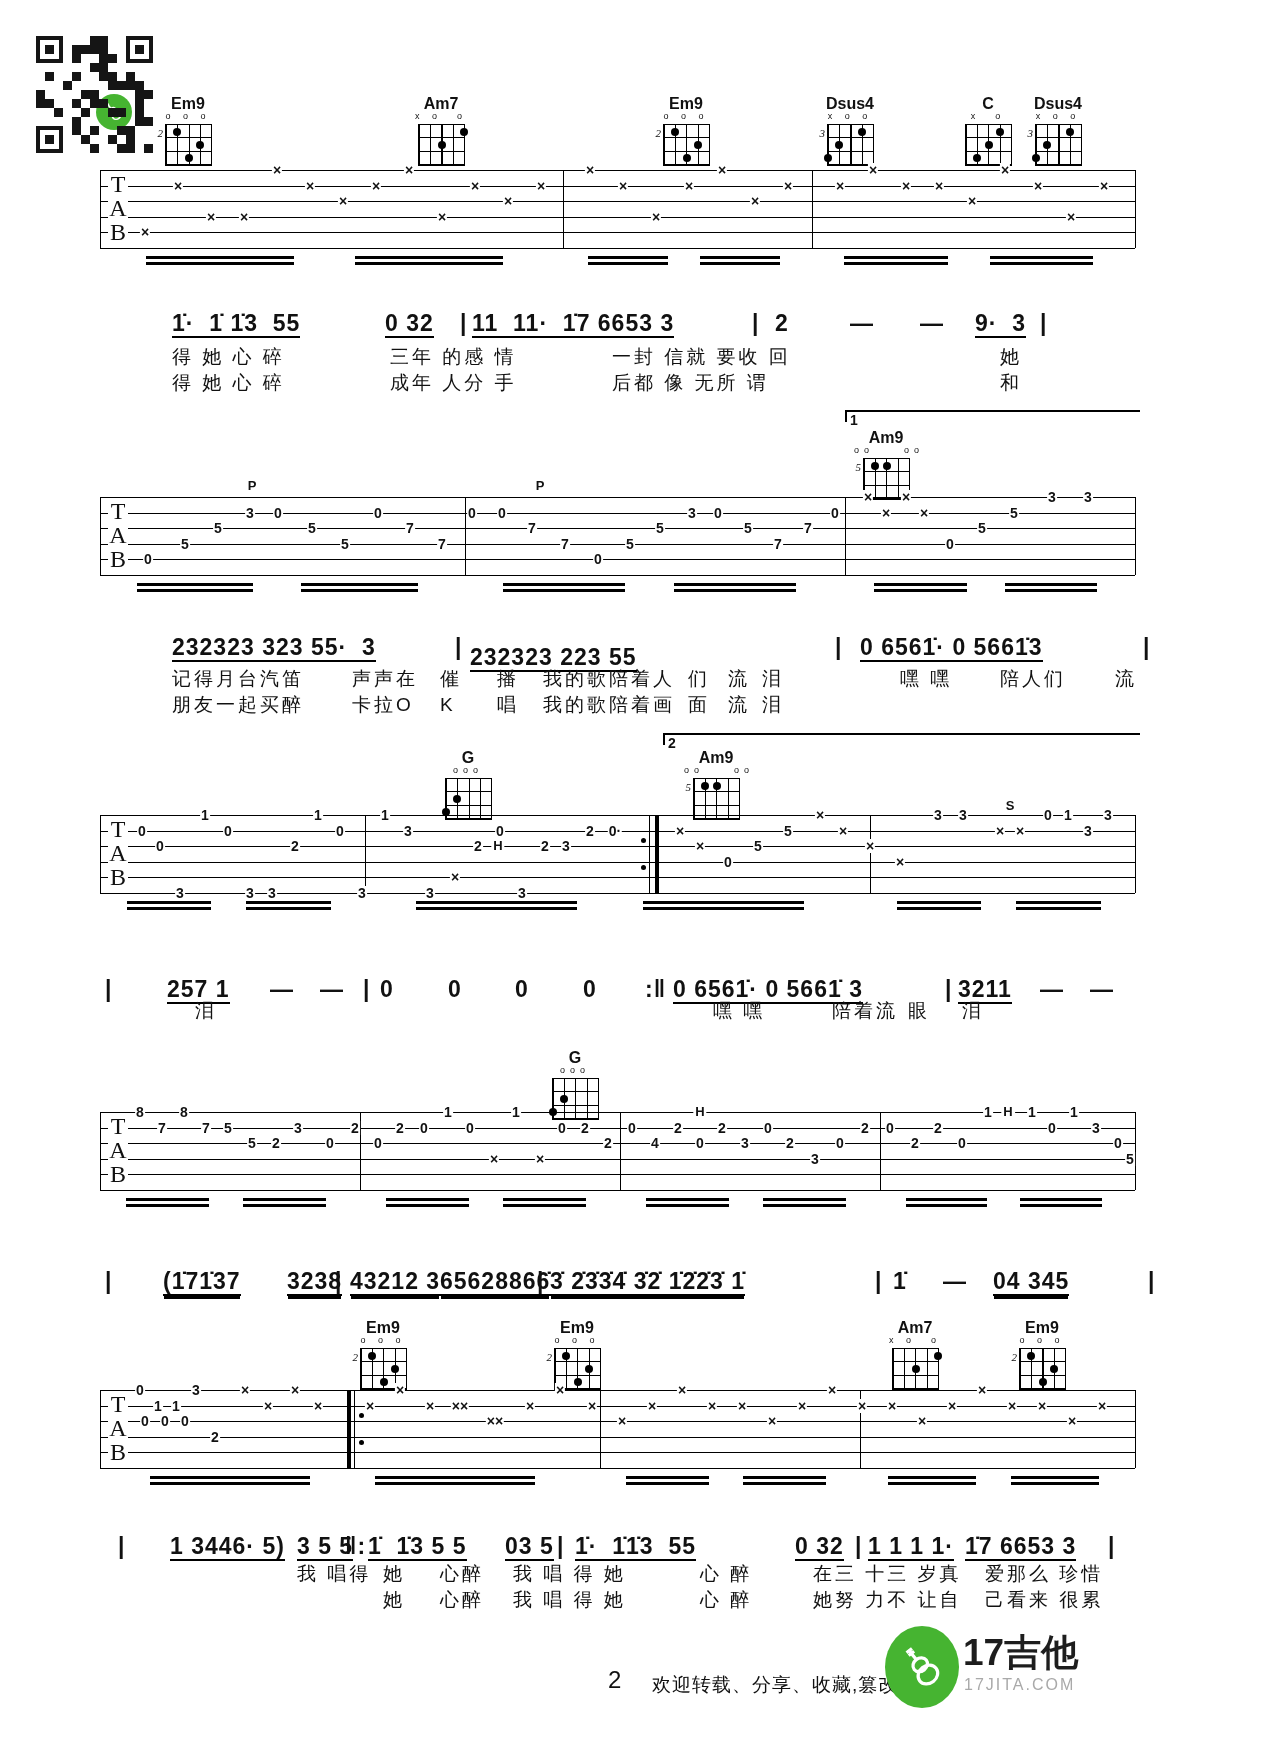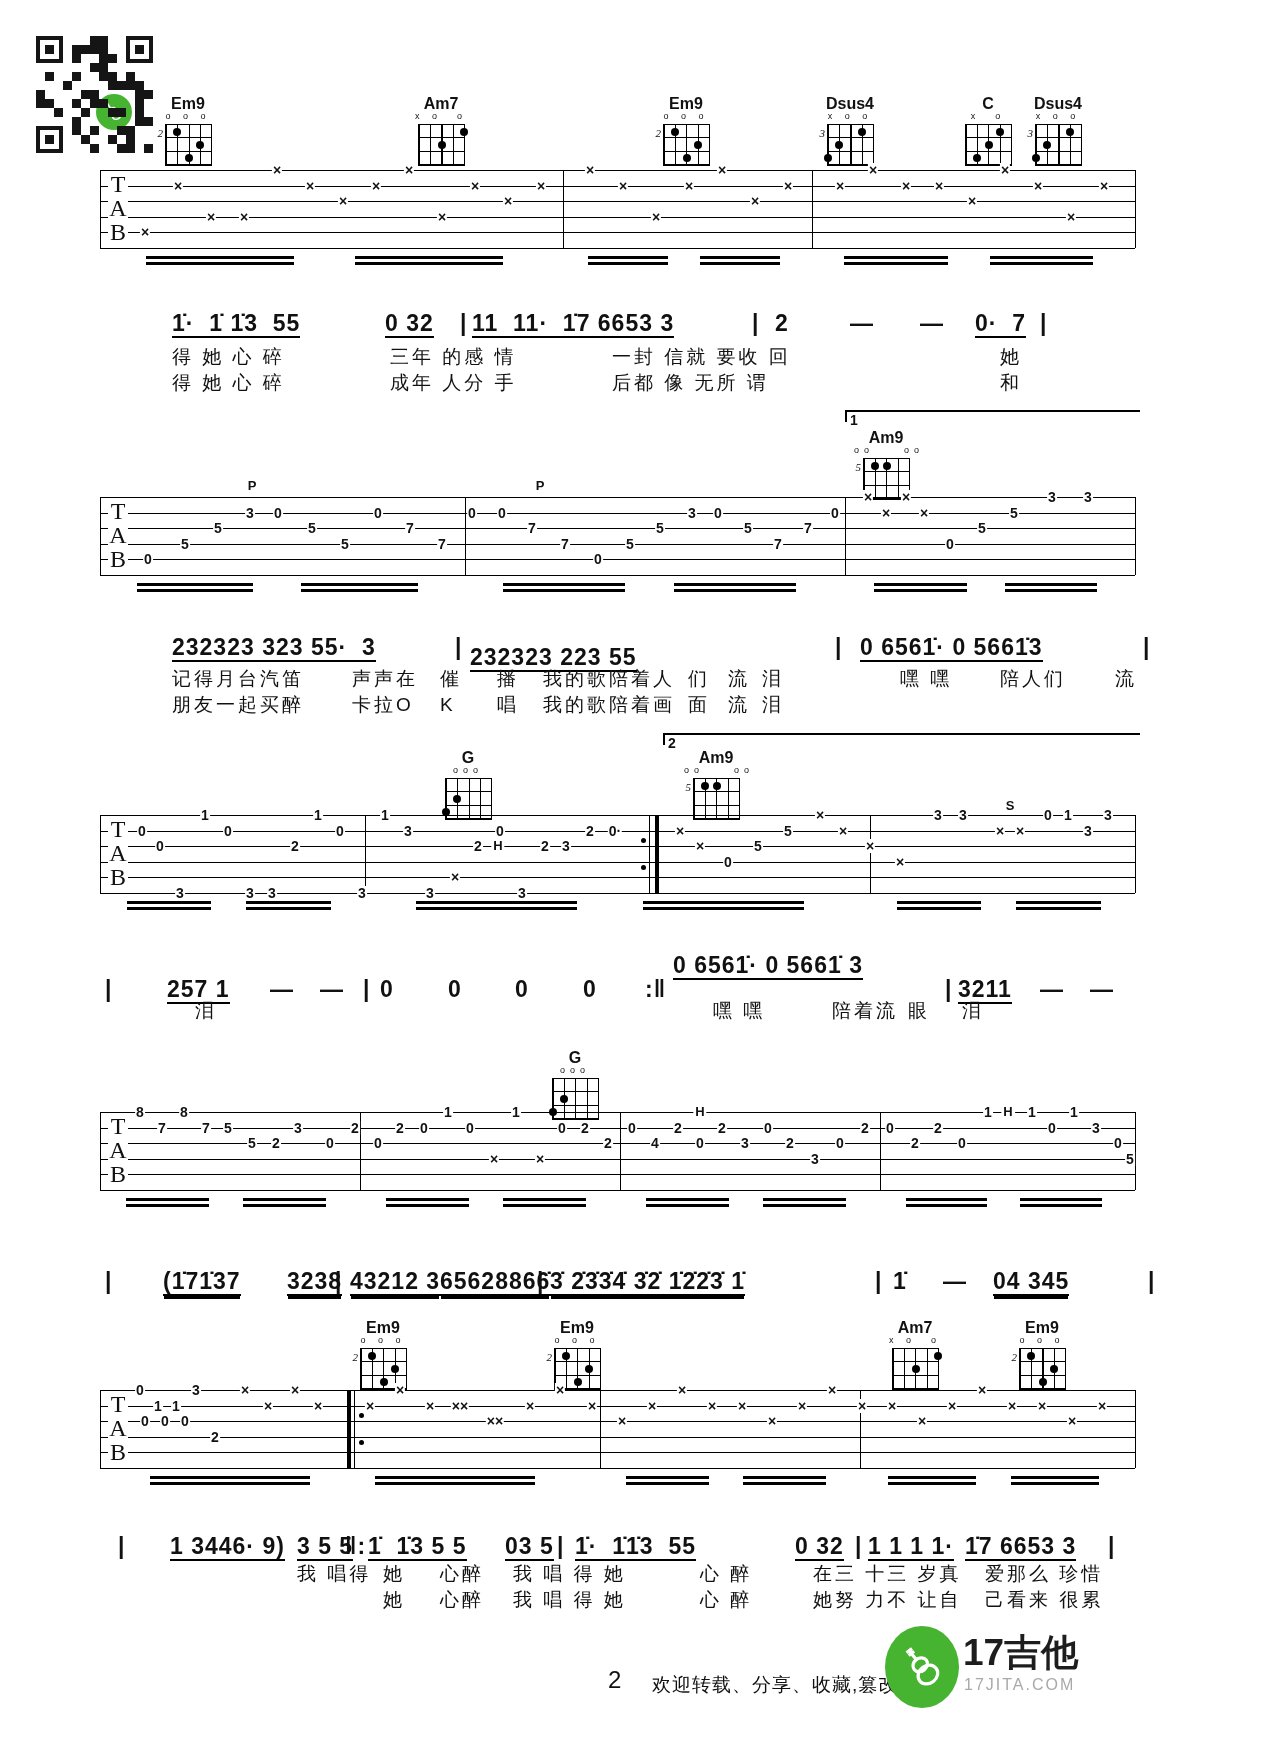--- a/index.html
+++ b/index.html
@@ -254,21 +254,21 @@
     <div class="beam" style="left: 989.65px; top: 256px; width: 103.36px;"></div>
     <div class="beam" style="left: 989.65px; top: 262px; width: 103.36px;"></div>
     <div class="jp u1" style="left: 172px; top: 310px;">1̇·  1̇ 1̇3  55</div>
     <div class="jp u1" style="left: 385px; top: 310px;">0 32</div>
     <div class="jp" style="left: 460px; top: 310px;">|</div>
     <div class="jp u1" style="left: 472px; top: 310px;">11  11·  1̇7 6653 3</div>
     <div class="jp" style="left: 752px; top: 310px;">|</div>
     <div class="jp" style="left: 775px; top: 310px;">2</div>
     <div class="jp" style="left: 850px; top: 310px;">—</div>
     <div class="jp" style="left: 920px; top: 310px;">—</div>
-    <div class="jp u1" style="left: 975px; top: 310px;">0·  7</div>
+    <div class="jp u1" style="left: 975px; top: 310px;">9·  3</div>
     <div class="jp" style="left: 1040px; top: 310px;">|</div>
     <div class="ly" style="left: 172px; top: 346px;">得 她 心 碎</div>
     <div class="ly" style="left: 390px; top: 346px;">三年 的感 情</div>
     <div class="ly" style="left: 612px; top: 346px;">一封 信就 要收 回</div>
     <div class="ly" style="left: 1000px; top: 346px;">她</div>
     <div class="ly" style="left: 172px; top: 372px;">得 她 心 碎</div>
     <div class="ly" style="left: 390px; top: 372px;">成年 人分 手</div>
     <div class="ly" style="left: 612px; top: 372px;">后都 像 无所 谓</div>
     <div class="ly" style="left: 1000px; top: 372px;">和</div>
     <div class="chord" style="left: 854px; top: 430px;">
@@ -464,21 +464,21 @@
     <div class="jp" style="left: 105px; top: 976px;">|</div>
     <div class="jp u1" style="left: 167px; top: 976px;">257 1</div>
     <div class="jp" style="left: 270px; top: 976px;">—</div>
     <div class="jp" style="left: 320px; top: 976px;">—</div>
     <div class="jp" style="left: 363px; top: 976px;">|</div>
     <div class="jp" style="left: 380px; top: 976px;">0</div>
     <div class="jp" style="left: 448px; top: 976px;">0</div>
     <div class="jp" style="left: 515px; top: 976px;">0</div>
     <div class="jp" style="left: 583px; top: 976px;">0</div>
     <div class="jp" style="left: 645px; top: 976px;">:‖</div>
-    <div class="jp u1" style="left: 673px; top: 952px; text-align: center;">0 6561̇· 0 5661̇ 3</div>
+    <div class="jp u1" style="left: 673px; top: 976px; text-align: center;">0 6561̇· 0 5661̇ 3</div>
     <div class="jp" style="left: 945px; top: 976px;">|</div>
     <div class="jp u1" style="left: 958px; top: 976px;">3211</div>
     <div class="jp" style="left: 1040px; top: 976px;">—</div>
     <div class="jp" style="left: 1090px; top: 976px;">—</div>
     <div class="ly" style="left: 195px; top: 1000px;">泪</div>
     <div class="ly" style="left: 713px; top: 1000px;">嘿 嘿</div>
     <div class="ly" style="left: 832px; top: 1000px;">陪着流</div>
     <div class="ly" style="left: 908px; top: 1000px;">眼</div>
     <div class="ly" style="left: 962px; top: 1000px;">泪</div>
     <div class="chord" style="left: 543px; top: 1050px;">
@@ -680,21 +680,21 @@
     <div class="beam" style="left: 375px; top: 1482px; width: 160px;"></div>
     <div class="beam" style="left: 626px; top: 1476px; width: 83.2px;"></div>
     <div class="beam" style="left: 626px; top: 1482px; width: 83.2px;"></div>
     <div class="beam" style="left: 743px; top: 1476px; width: 83.2px;"></div>
     <div class="beam" style="left: 743px; top: 1482px; width: 83.2px;"></div>
     <div class="beam" style="left: 887.5px; top: 1476px; width: 88px;"></div>
     <div class="beam" style="left: 887.5px; top: 1482px; width: 88px;"></div>
     <div class="beam" style="left: 1011.25px; top: 1476px; width: 88px;"></div>
     <div class="beam" style="left: 1011.25px; top: 1482px; width: 88px;"></div>
     <div class="jp" style="left: 118px; top: 1533px;">|</div>
-    <div class="jp u1" style="left: 170px; top: 1533px;">1 3446· 9)</div>
+    <div class="jp u1" style="left: 170px; top: 1533px;">1 3446· 5)</div>
     <div class="jp u1" style="left: 297px; top: 1533px;">3 5 5</div>
     <div class="jp" style="left: 345px; top: 1533px;">‖:</div>
     <div class="jp u1" style="left: 368px; top: 1533px;">1̇  1̇3 5 5</div>
     <div class="jp u1" style="left: 505px; top: 1533px;">03 5</div>
     <div class="jp" style="left: 557px; top: 1533px;">|</div>
     <div class="jp u1" style="left: 575px; top: 1533px;">1̇·  1̇1̇3  55</div>
     <div class="jp u1" style="left: 795px; top: 1533px;">0 32</div>
     <div class="jp" style="left: 855px; top: 1533px;">|</div>
     <div class="jp u1" style="left: 868px; top: 1533px;">1 1 1 1·</div>
     <div class="jp u1" style="left: 965px; top: 1533px;">1̇7 6653 3</div>

